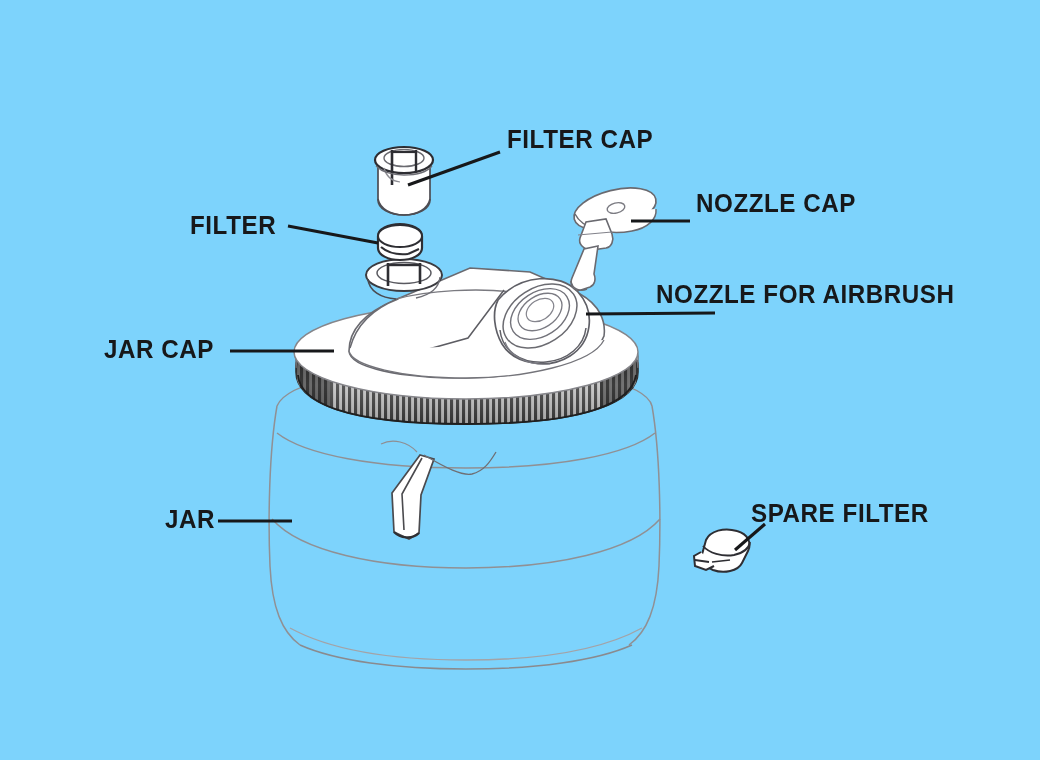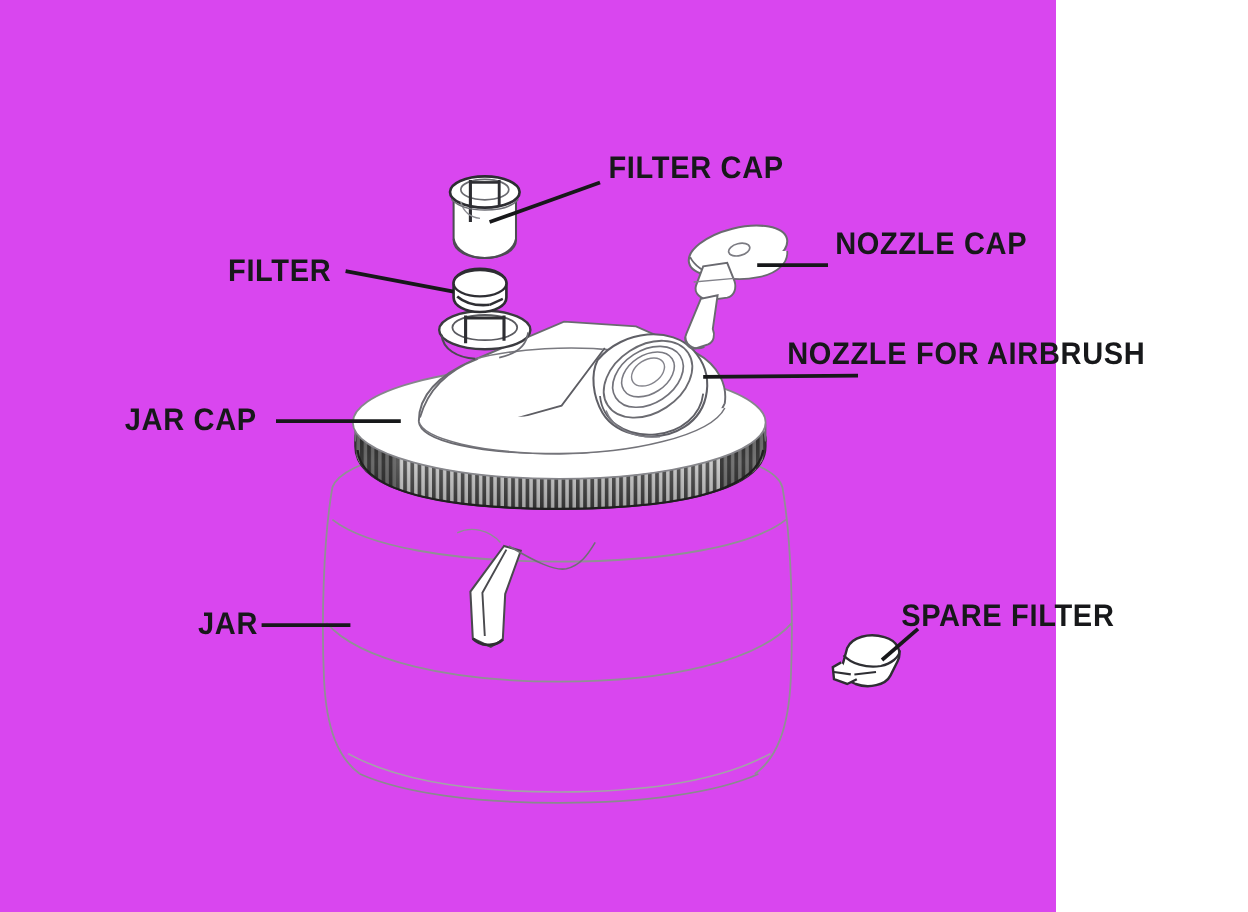--- a/index.html
+++ b/index.html
@@ -10,23 +10,23 @@
   }
   body {
     width: 1040px;
     height: 760px;
     overflow: hidden;
     font-family: "Liberation Sans", "DejaVu Sans", sans-serif;
     position: relative;
   }
   #diagram-root {
     position: relative;
-    width: 880px;
+    width: 1040px;
     height: 760px;
-    background: #d946ef;
+    background: #7dd3fc;
   }
   #diagram-svg {
     position: absolute;
     top: 0;
     left: 0;
     width: 1040px;
     height: 760px;
     display: block;
   }
   .callout-label {

